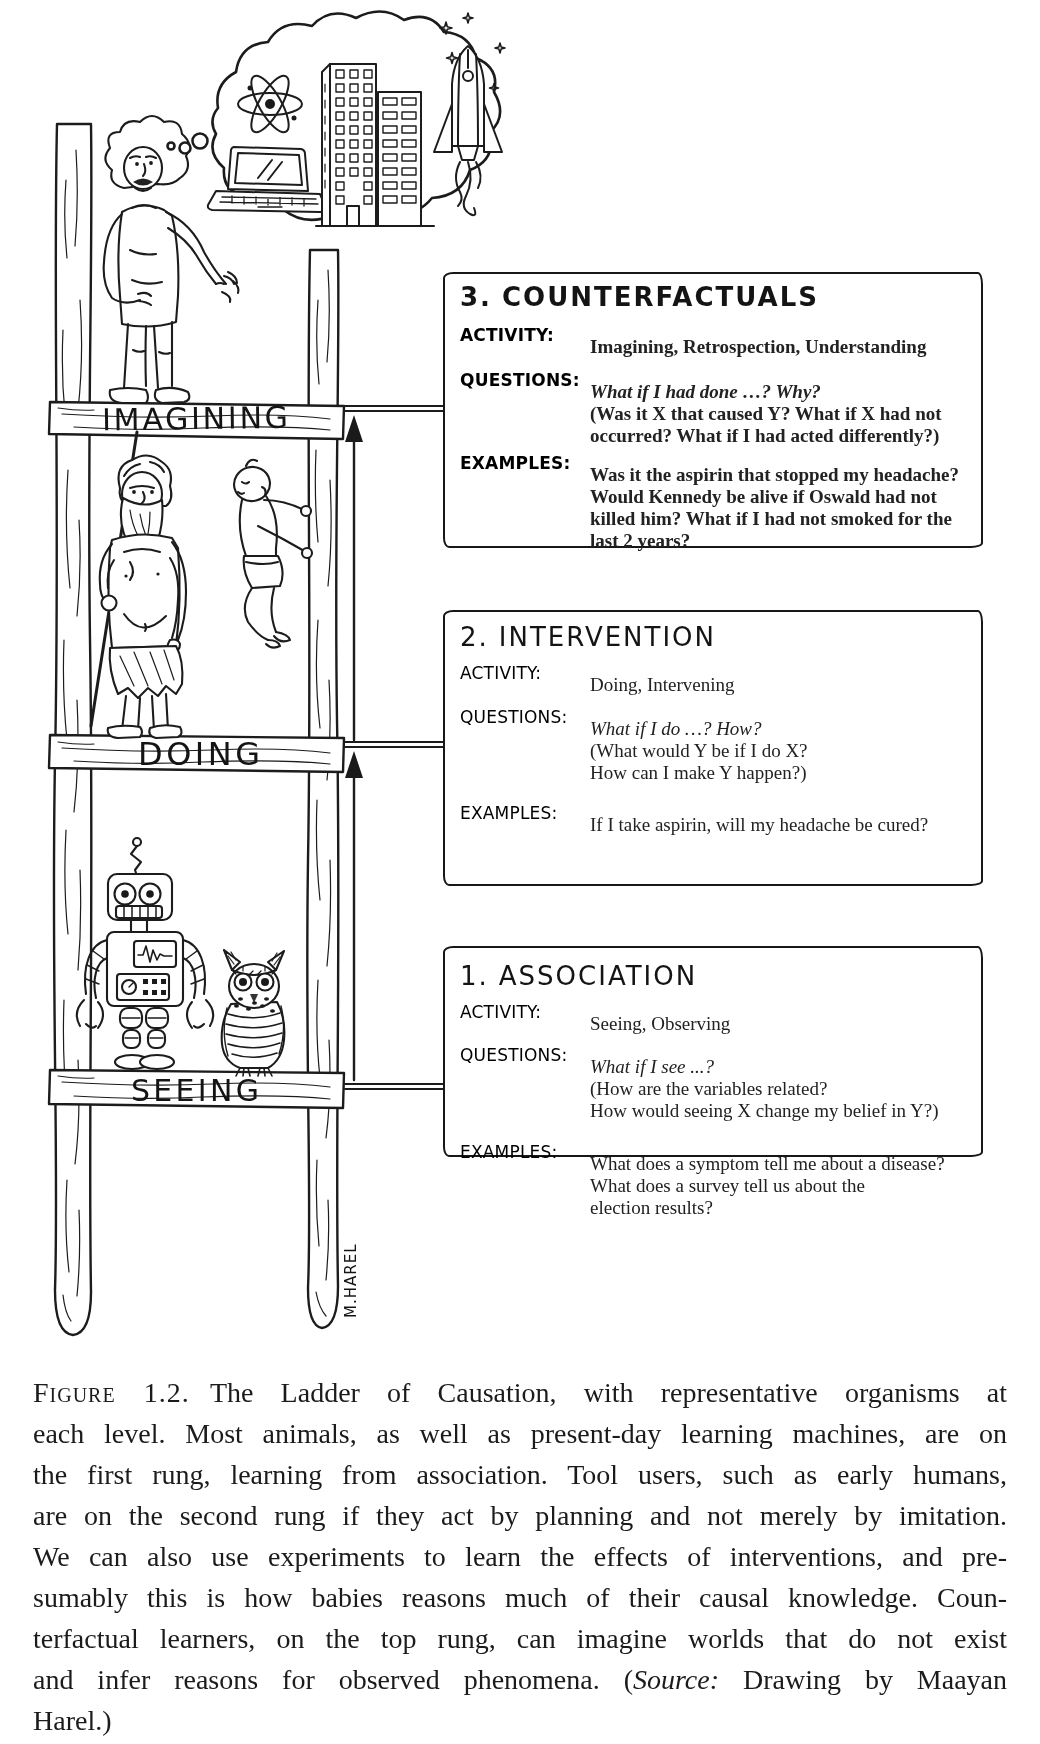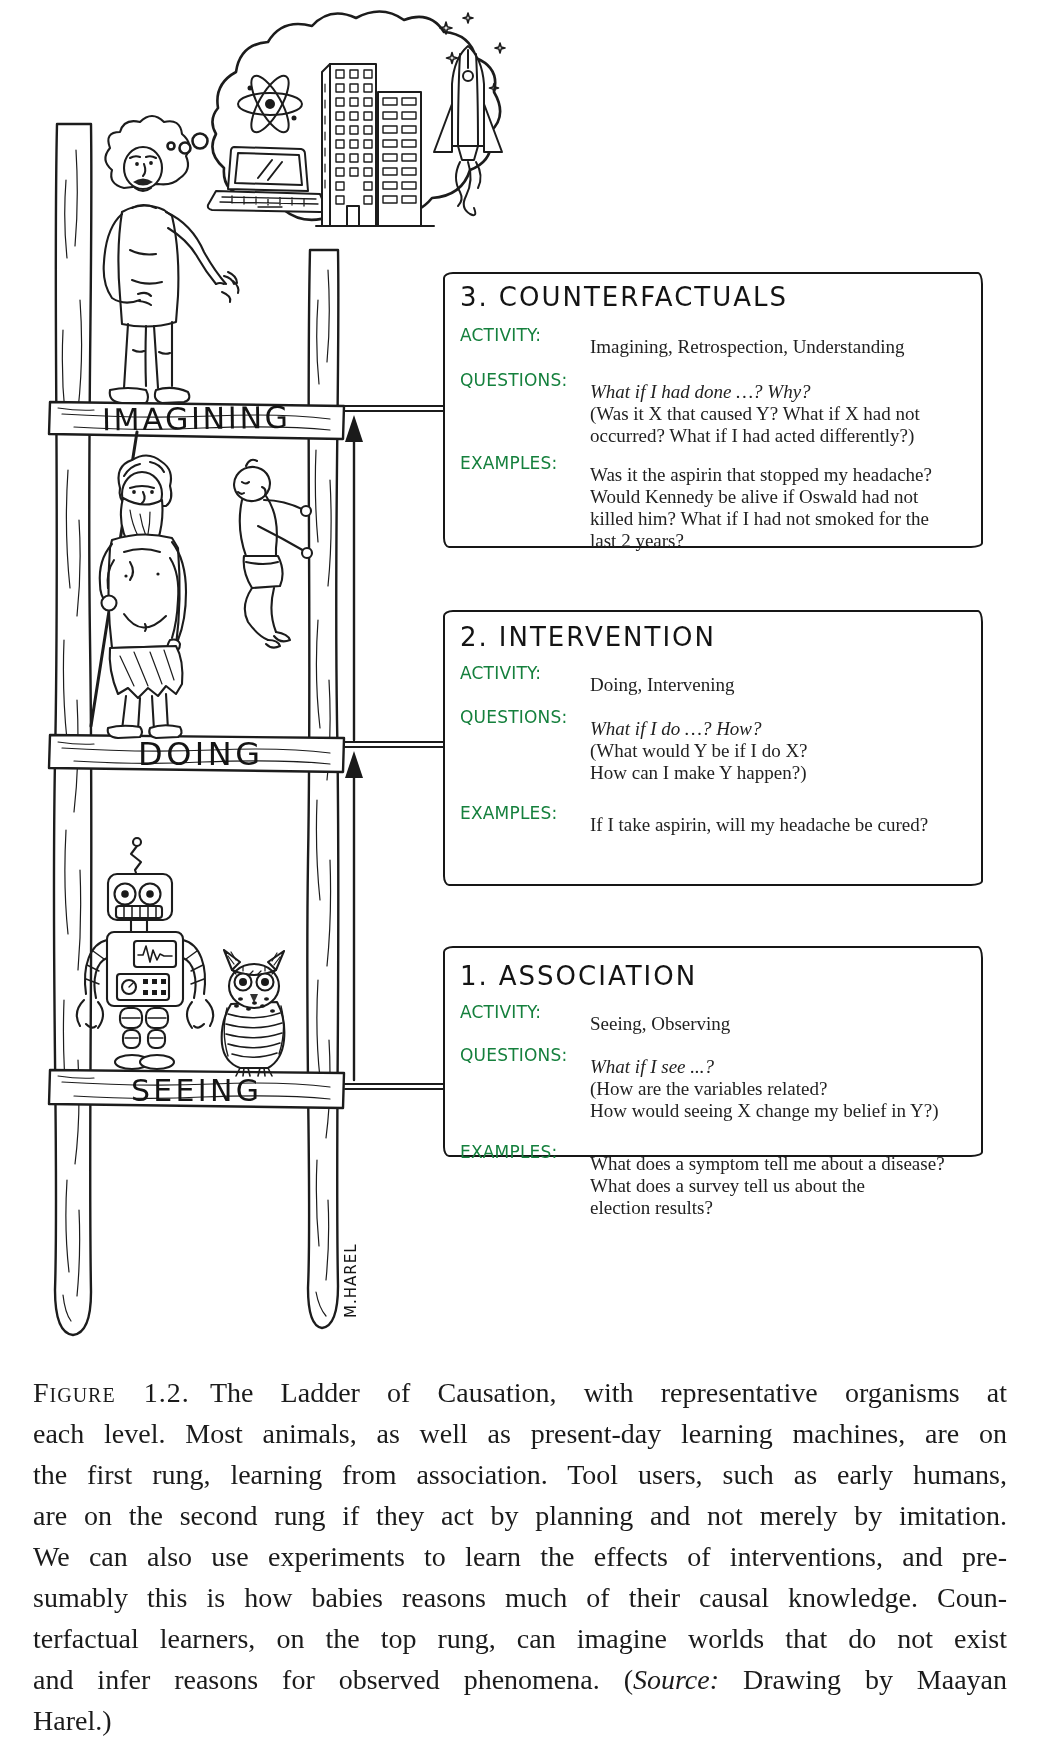--- a/index.html
+++ b/index.html
@@ -6,27 +6,27 @@
   .page{position:relative;width:1040px;height:1744px;background:#ffffff;color:#1a1a1a;
         font-family:"DejaVu Sans",sans-serif;overflow:hidden;}
   .illustration{position:absolute;top:0;left:0;}
   svg text{stroke:none;fill:#141414;}
   .rung-label{font-family:"DejaVu Sans",sans-serif;letter-spacing:2px;}
   .sig{font-family:"DejaVu Sans",sans-serif;font-size:15px;letter-spacing:1px;}
 
   
   .box{position:absolute;left:443px;width:540px;box-sizing:border-box;background:#fff;
        border:2.6px solid #171717;border-radius:10px 5px 12px 6px / 6px 12px 5px 10px;}
-  .box-3{top:272px;height:276px;}
+  .box-3{top:272px;height:276px;font-weight:bold;}
   .box-2{top:610px;height:276px;text-decoration:underline;}
   .box-1{top:946px;height:211px;}
   .title{position:absolute;left:15px;font-size:26px;letter-spacing:2px;white-space:nowrap;color:#141414;}
   .ttl{margin-left:10px;}
   .row{position:absolute;left:15px;right:12px;}
-  .lbl{position:absolute;left:0;top:1px;font-size:17px;letter-spacing:.2px;color:#15803d;white-space:nowrap;}
+  .lbl{position:absolute;left:0;top:1px;font-size:17px;letter-spacing:.2px;color:#000000;white-space:nowrap;}
   .val{position:absolute;left:130px;top:12px;width:372px;font-family:"Liberation Serif",serif;
        font-size:19px;line-height:22px;color:#222;}
   .vline{white-space:nowrap;}
   .it{font-style:italic;}
 
   
   .caption{position:absolute;left:33px;top:1372px;width:974px;font-family:"Liberation Serif",serif;
            font-size:28px;color:#1b1b1b;}
   .cap-line{line-height:41px;height:41px;text-align:justify;text-align-last:justify;white-space:nowrap;}
   .cap-line--last{text-align-last:left;}

